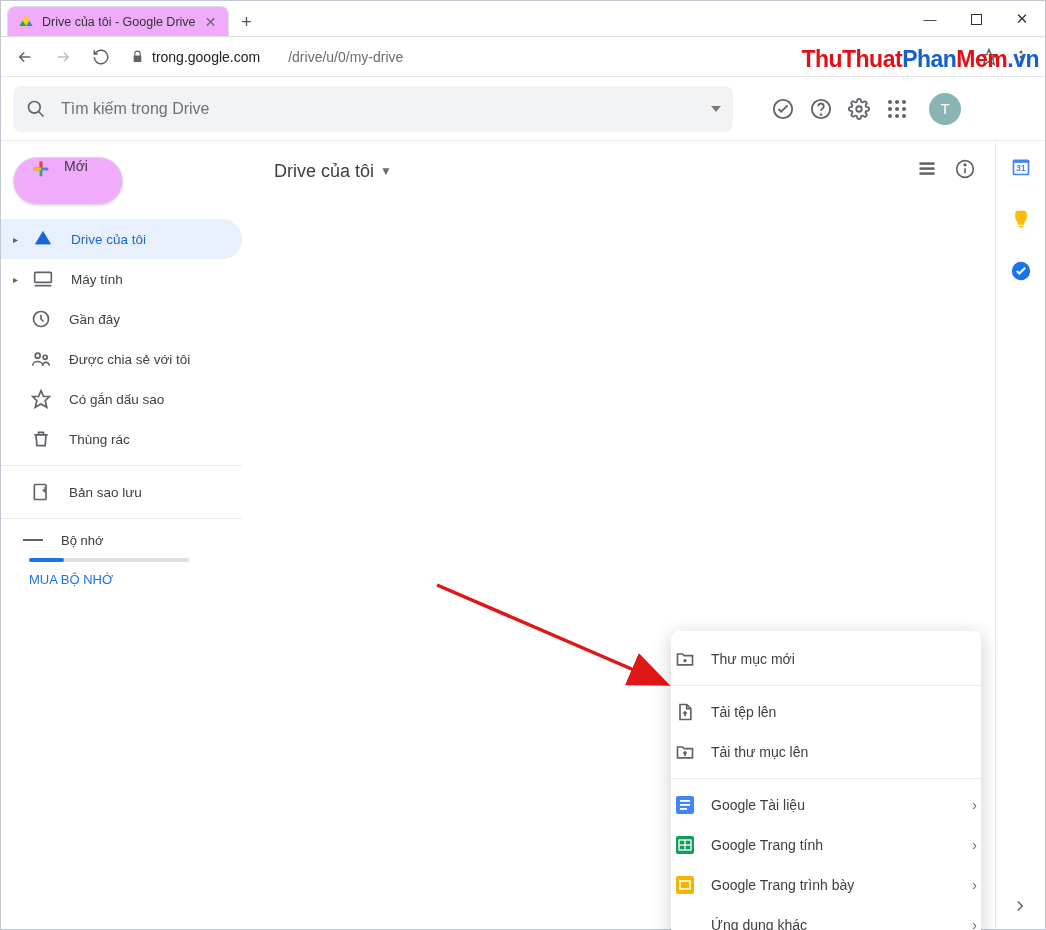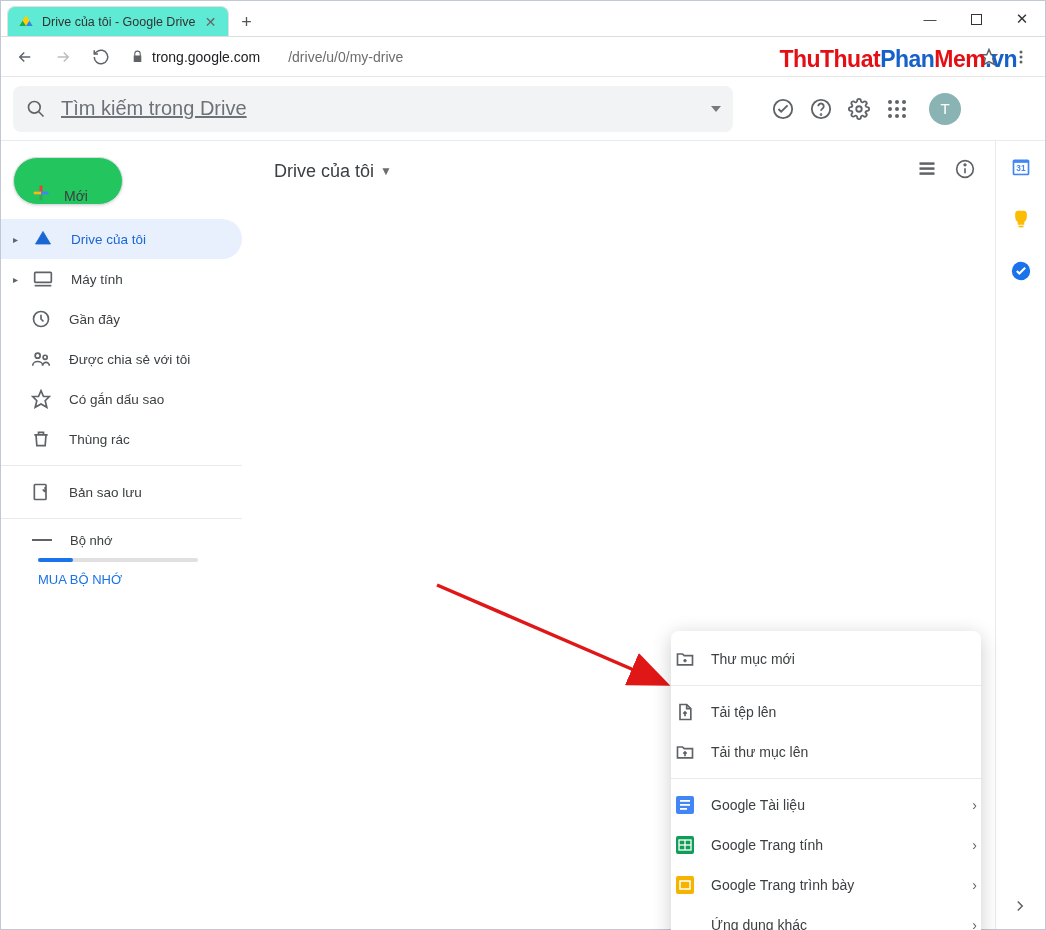--- a/index.html
+++ b/index.html
@@ -2,21 +2,21 @@
 <html><head>
 <meta charset="utf-8">
 <style>
   * { box-sizing: border-box; margin: 0; padding: 0; font-family: Arial, "Segoe UI", Roboto, sans-serif; }
   body { width: 1046px; height: 930px; background: #fff; overflow: hidden; position: relative; }
 
   
   .window { position: absolute; inset: 0; border: 1px solid #c1c8d4; background: #fff; }
   .titlebar { height: 36px; display: flex; align-items: stretch; background: #fff; border-bottom: 1px solid #dcdcdc; }
   .tabs-area { display: flex; align-items: flex-end; flex: 1; padding-left: 6px; padding-top: 4px; gap: 4px; }
-  .browser-tab { display: flex; align-items: center; gap: 8px; background: #5eead4; border: 1px solid #e0e0e0; border-bottom: none; border-radius: 8px 8px 0 0; padding: 0 10px; height: 30px; min-width: 220px; font-size: 12.5px; color: #333; }
+  .browser-tab { display: flex; align-items: center; gap: 8px; background: #f0abfc; border: 1px solid #e0e0e0; border-bottom: none; border-radius: 8px 8px 0 0; padding: 0 10px; height: 30px; min-width: 220px; font-size: 12.5px; color: #333; }
   .browser-tab .favicon { width: 16px; height: 16px; }
   .tab-title { flex: 1; white-space: nowrap; overflow: hidden; text-overflow: ellipsis; }
   .tab-close { width: 14px; color: #666; font-size: 14px; text-align: center; }
   .newtab-btn { width: 28px; height: 28px; display: flex; align-items: center; justify-content: center; color: #555; font-size: 18px; }
   .win-controls { display: flex; }
   .win-btn { width: 46px; height: 36px; display: flex; align-items: center; justify-content: center; font-size: 13px; color: #333; }
   .win-btn.close-x { font-size: 15px; }
 
   
   .addrbar { height: 40px; display: flex; align-items: center; gap: 10px; padding: 0 10px; border-bottom: 1px solid #e6e6e6; }
@@ -29,44 +29,44 @@
   .url-path { color: #6d6d6d; margin-left: 28px; }
   .addr-right { display: flex; align-items: center; gap: 4px; }
   .star-icon { color: #5f6368; }
 
   
   .gd-header { height: 64px; display: flex; align-items: center; padding: 0 16px 0 12px; gap: 8px; border-bottom: 1px solid #e8eaed; }
   .logo-block { display: flex; align-items: center; gap: 8px; width: 240px; }
   .logo-text { font-size: 22px; color: #5f6368; }
   .gd-search { flex: 1; max-width: 720px; height: 46px; background: #f1f3f4; border-radius: 8px; display: flex; align-items: center; padding: 0 12px; gap: 14px; color: #5f6368; }
   .gd-search .si { width: 22px; color: #5f6368; }
-  .gd-search .placeholder { flex: 1; font-size: 20px; color: #6d7278; text-decoration: underline; }
+  .gd-search .placeholder { flex: 1; font-size: 16px; color: #6d7278; }
   .gd-search .dd { color: #7a7a7a; }
   .hdr-icons { display: flex; align-items: center; gap: 14px; margin-left: 30px; }
   .hdr-icons .hi { width: 24px; height: 24px; color: #5f6368; display: flex; align-items: center; justify-content: center; }
   .apps-grid { width: 24px; height: 24px; display: grid; grid-template-columns: repeat(3, 4px); grid-template-rows: repeat(3, 4px); gap: 3px; align-content: center; justify-content: center; }
   .apps-grid span { width: 4px; height: 4px; background: #5f6368; border-radius: 50%; }
   .avatar { width: 32px; height: 32px; border-radius: 50%; background: #8ab4b4; color: #fff; display: flex; align-items: center; justify-content: center; font-size: 15px; margin-left: 6px; }
 
   
   .gd-body { display: flex; height: calc(100% - 36px - 40px - 64px); position: relative; }
   .sidebar { width: 257px; padding-top: 12px; font-size: 13.5px; color: #3c4043; }
 
-  .new-btn { margin: 4px 0 14px 12px; width: 110px; height: 48px; border: 1px solid #dadce0; border-radius: 28px; display: flex; align-items: flex-end; gap: 12px; padding-left: 16px; font-size: 14px; color: #3c4043; background: #22c55e; box-shadow: 0 1px 3px rgba(0,0,0,0.12); }
+  .new-btn { margin: 4px 0 14px 12px; width: 110px; height: 48px; border: 1px solid #dadce0; border-radius: 28px; display: flex; align-items: flex-start; gap: 12px; padding-left: 16px; font-size: 14px; color: #3c4043; background: #f0abfc; box-shadow: 0 1px 3px rgba(0,0,0,0.12); }
   .plus-icon { width: 22px; height: 22px; }
 
   .sb-item { display: flex; align-items: center; gap: 18px; height: 40px; padding-left: 22px; border-radius: 0 20px 20px 0; margin-right: 16px; }
   .sb-item.sub { padding-left: 30px; }
   .sb-item.active { background: #e8f0fe; color: #1967d2; font-weight: 500; }
   .sb-item.active svg { stroke: #1967d2; fill: #1967d2; }
   .sb-icon { width: 20px; display: flex; justify-content: center; color: #5f6368; }
   .sb-arrow { width: 8px; color: #5f6368; font-size: 10px; margin-left: -10px; margin-right: -6px;}
   .sb-sep { height: 1px; background: #e8eaed; margin: 6px 16px 6px 0; }
 
-  .storage-block { padding: 8px 22px 0 37px; font-size: 13px; color: #5f6368; }
+  .storage-block { padding: 8px 22px 0 28px; font-size: 13px; color: #5f6368; }
   .storage-label { color: #3c4043; margin-bottom: 10px; display: flex; align-items: center; gap: 18px;}
   .storage-bar { height: 4px; background: #e0e0e0; border-radius: 2px; margin: 0 0 10px 0; position: relative; width: 160px;}
   .storage-bar .fill { position: absolute; left: 0; top: 0; bottom: 0; width: 22%; background: #1a73e8; border-radius: 2px; }
   .storage-text { line-height: 1.35; margin-bottom: 10px; }
   .buy-link { color: #1a73e8; font-weight: 400; font-size: 13px; }
 
   
   .main-col { flex: 1; min-width: 0; position: relative; }
   .location-row { height: 48px; padding: 12px 20px 0 16px; display: flex; align-items: center; font-size: 18px; color: #3c4043; }
   .location-row .dd2 { margin-left: 6px; color: #6d6d6d; font-size: 12px;}
@@ -81,21 +81,21 @@
   .ctx-item { display: flex; align-items: center; gap: 16px; padding: 0 4px; height: 40px; position: relative; }
   .ctx-item .cicon { width: 20px; color: #5f6368; display: flex; align-items: center; justify-content: center; }
   .ctx-item .chev { margin-left: auto; color: #5f6368; }
   .ctx-sep { height: 1px; background: #e8eaed; margin: 6px 0; }
   .ctx-group-hl { position: absolute; left: 682px; width: 287px; border: 2px solid #e01717; pointer-events: none; }
 
   
   .arrow-svg { position: absolute; left: 431px; top: 572px; pointer-events: none; }
 
   
-  .watermark { position: absolute; right: 28px; top: 45px; font-size: 23px; font-weight: 900; font-family: Arial, sans-serif; letter-spacing: -0.5px; pointer-events: none; }
+  .watermark { position: absolute; right: 6px; top: 45px; font-size: 23px; font-weight: 900; font-family: Arial, sans-serif; letter-spacing: -0.5px; pointer-events: none; }
   .watermark .r { color: #e40f15; }
   .watermark .b { color: #1561c9; }
 
   
   .bottom-chevron { position: absolute; right: 16px; bottom: 10px; color: #5f6368; }
   .sb-line { width:14px; height:2px; background:#5f6368; margin-bottom:2px;}
 </style>
 </head>
 <body>
 

